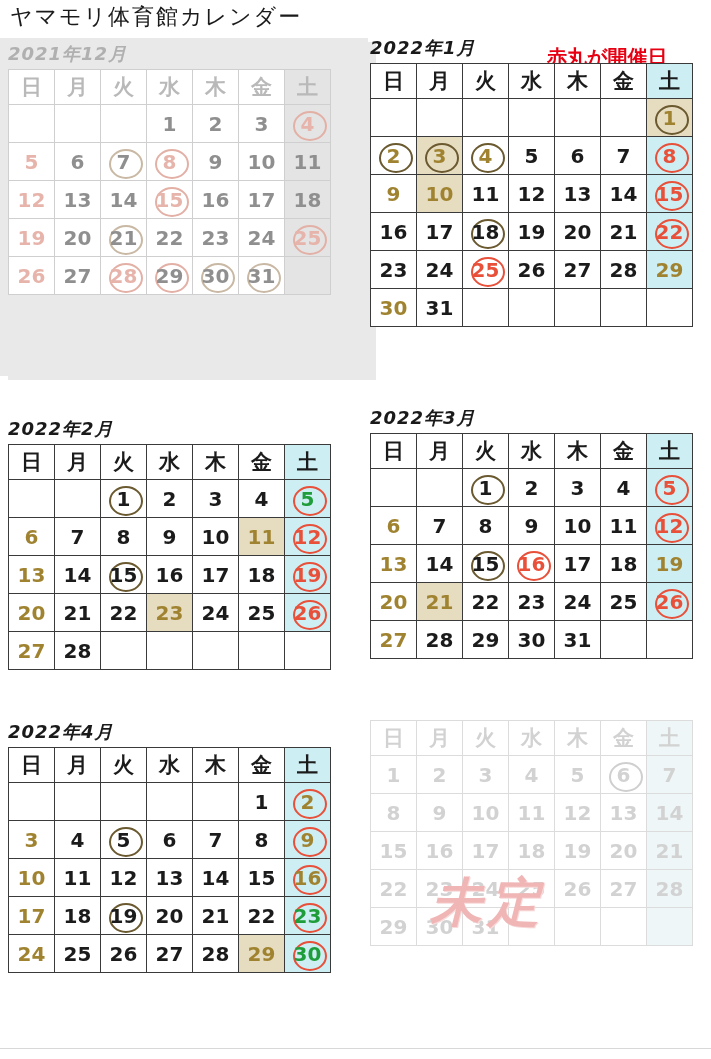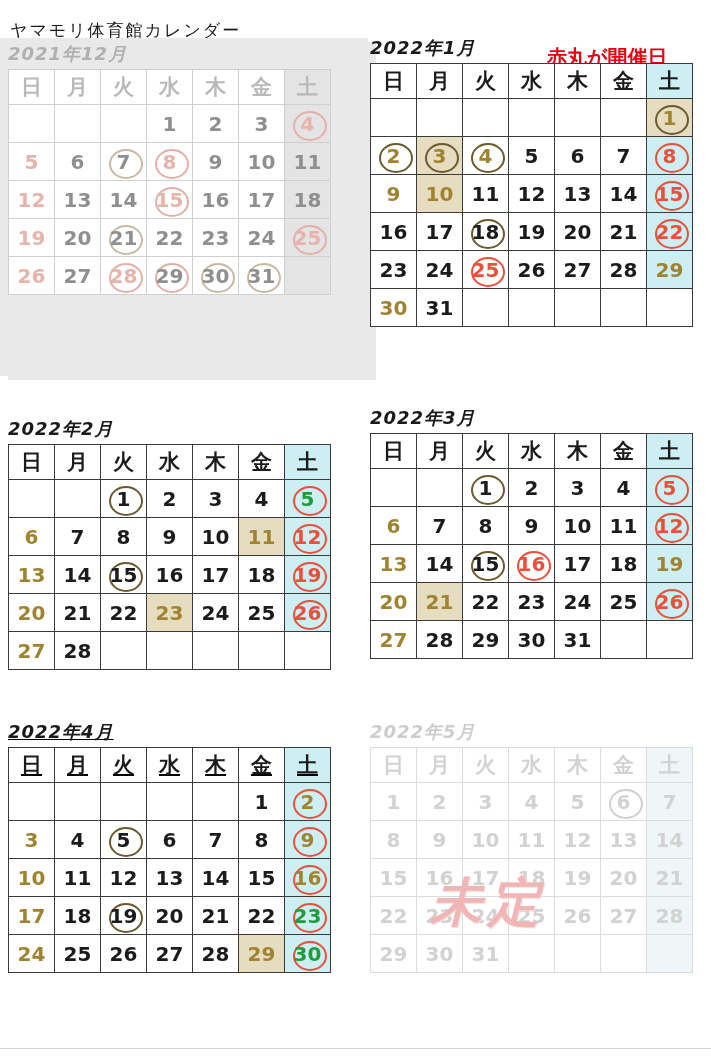--- a/index.html
+++ b/index.html
@@ -7,22 +7,22 @@
     width:711px;height:1059px;
     background:#ffffff;
     font-family:"DejaVu Sans","Liberation Sans",sans-serif;
     position:relative;
     overflow:hidden;
   }
   .header{
     position:absolute;left:0;top:0;width:711px;height:34px;
   }
   .title{
-    position:absolute;left:10px;top:19px;
-    font-size:17px;letter-spacing:2px;color:#1a1a1a;
+    position:absolute;left:10px;top:2px;
+    font-size:22px;letter-spacing:2px;color:#1a1a1a;
     font-family:"DejaVu Sans","Liberation Sans",sans-serif;
     white-space:nowrap;
   }
   .tel{
     position:absolute;left:362px;top:6px;
     font-size:17px;color:#111;white-space:nowrap;
     font-family:"DejaVu Sans Mono","Liberation Mono",monospace;
   }
   .note-red{
     position:absolute;left:547px;top:44px;
@@ -373,21 +373,21 @@
           <td class=""><span class="num">28</span></td>
           <td class=""><span class="num">29</span></td>
           <td class=""><span class="num">30</span></td>
           <td class=""><span class="num">31</span></td>
           <td class="empty"></td>
           <td class="empty sat"></td>
         </tr>
       </tbody>
     </table>
   </div>
-<div id="cal-4" class="cal" style="left:8px;top:720px;text-decoration:underline;">
+<div id="cal-4" class="cal" style="left:8px;top:720px;">
     <div class="label">2022年4月</div>
     <table class="grid">
       <thead>
         <tr>
           <th class="wd-sun">日</th>
           <th class="wd-mon">月</th>
           <th class="wd-tue">火</th>
           <th class="wd-wed">水</th>
           <th class="wd-thu">木</th>
           <th class="wd-fri">金</th>
@@ -437,21 +437,20 @@
           <td class=""><span class="num">26</span></td>
           <td class=""><span class="num">27</span></td>
           <td class=""><span class="num">28</span></td>
           <td class="beige"><span class="num gold">29</span></td>
           <td class="sat"><span class="circ red"></span><span class="num green">30</span></td>
         </tr>
       </tbody>
     </table>
   </div>
 <div id="cal-5" class="cal ghost" style="left:370px;top:720px;">
-    <div class="label">2022年5月</div>
     <table class="grid">
       <thead>
         <tr>
           <th class="wd-sun">日</th>
           <th class="wd-mon">月</th>
           <th class="wd-tue">火</th>
           <th class="wd-wed">水</th>
           <th class="wd-thu">木</th>
           <th class="wd-fri">金</th>
           <th class="wd-sat">土</th>

